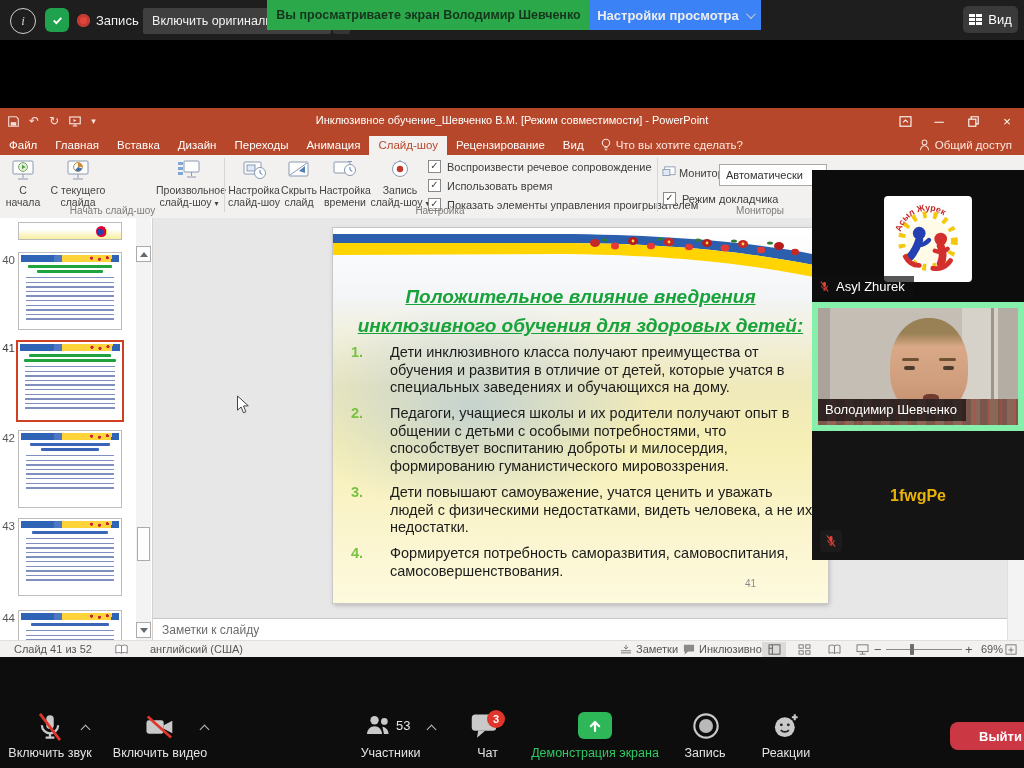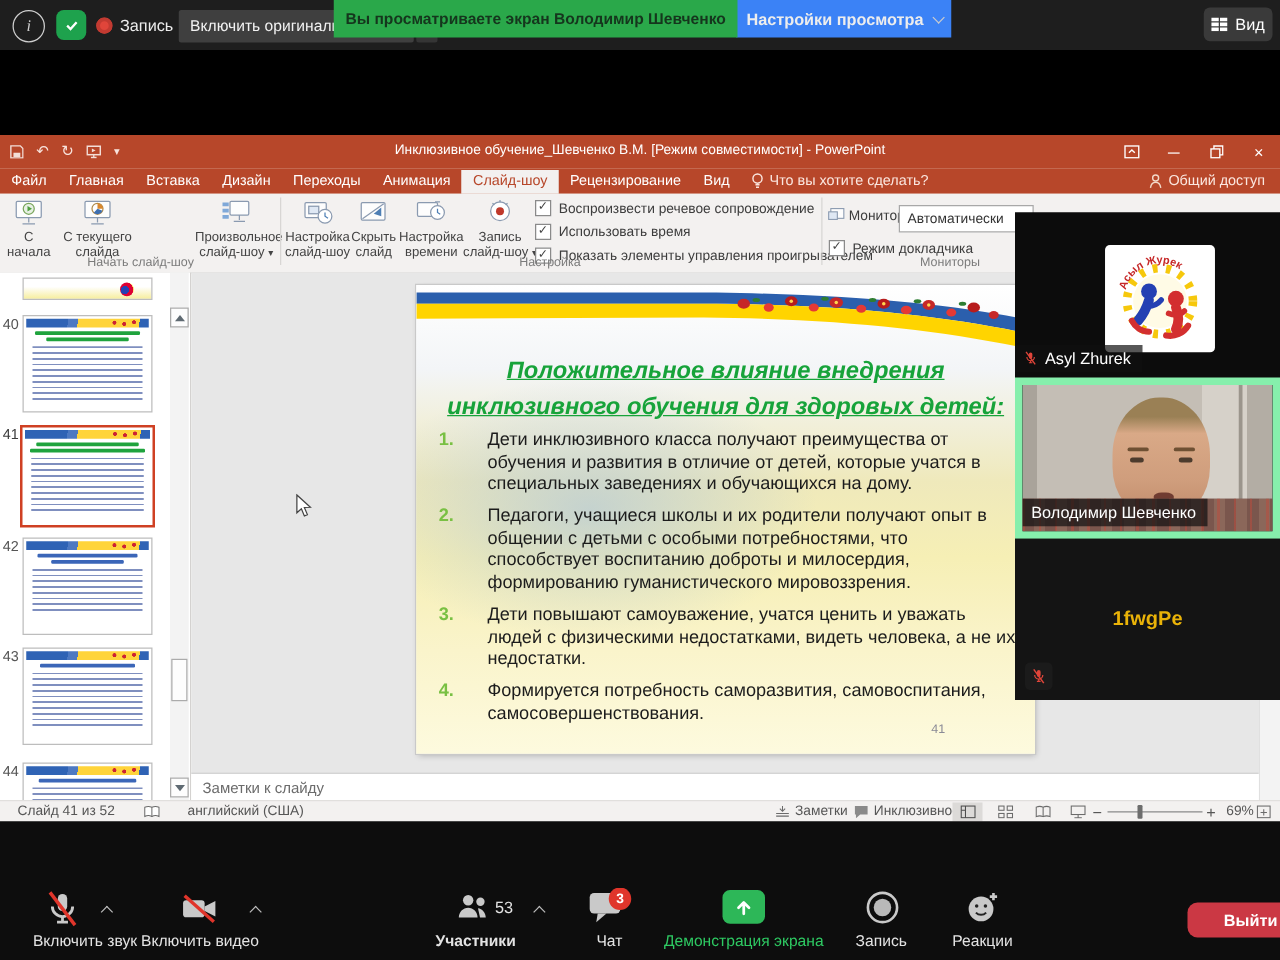--- a/index.html
+++ b/index.html
@@ -536,39 +536,39 @@
 </div>
 
 <div class="botbar">
   <svg class="bico" style="left:35px;" width="30" height="30" viewBox="0 0 24 24">
       <rect x="9" y="2.5" width="6" height="11" rx="3" fill="#c9c9c9"></rect>
       <path d="M5.5 10.5a6.5 6.5 0 0 0 13 0" stroke="#c9c9c9" stroke-width="1.8" fill="none"></path>
       <path d="M12 17v3.5M8.5 20.5h7" stroke="#c9c9c9" stroke-width="1.8"></path>
       <path d="M4 1.5l16 21" stroke="#e0352b" stroke-width="2.2"></path>
     </svg>
   <span class="chev up abs" style="left:82px;top:726px;position:fixed;"></span>
-  <div class="blabel" style="left:0;width:100px;margin-left:18px;">Включить звук</div>
+  <div class="blabel" style="left:0;width:100px;">Включить звук</div>
 
   <svg class="bico" style="left:144px;" width="32" height="30" viewBox="0 0 26 24">
       <rect x="2" y="6.5" width="14" height="11" rx="2" fill="#c9c9c9"></rect>
       <path d="M16 10.5l7-3.5v10l-7-3.5z" fill="#c9c9c9"></path>
       <path d="M3 3.5l19 17" stroke="#e0352b" stroke-width="2.2"></path>
     </svg>
   <span class="chev up abs" style="left:201px;top:726px;position:fixed;"></span>
   <div class="blabel" style="left:100px;width:120px;">Включить видео</div>
 
   <svg class="bico" style="left:363px;" width="30" height="28" viewBox="0 0 26 24">
       <circle cx="10" cy="7" r="3.6" fill="#c9c9c9"></circle>
       <path d="M3.5 19c0-3.8 3-6.8 6.5-6.8s6.5 3 6.5 6.8z" fill="#c9c9c9"></path>
       <circle cx="18.5" cy="8" r="2.9" fill="#c9c9c9"></circle>
       <path d="M16.8 12.6c2.9.3 5.2 2.9 5.4 6.4h-4" fill="#c9c9c9"></path>
     </svg>
   <div class="abs" style="left:396px;top:718px;color:#e3e3e3;font-size:13px;position:fixed;">53</div>
   <span class="chev up abs" style="left:428px;top:726px;position:fixed;"></span>
-  <div class="blabel" style="left:328px;width:105px;font-weight:bold;">Участники</div>
+  <div class="blabel" style="left:338px;width:105px;">Участники</div>
 
   <svg class="bico" style="left:470px;" width="28" height="27" viewBox="0 0 24 23">
       <rect x="1.5" y="2" width="21" height="14" rx="3" fill="#c9c9c9"></rect>
       <path d="M7 16l-1 6 7-6z" fill="#c9c9c9"></path>
     </svg>
   <div class="badge" style="left:487px;top:710px;position:fixed;">3</div>
   <div class="blabel" style="left:455px;width:65px;">Чат</div>
 
   <div class="sharesq">
     <svg width="16" height="16" viewBox="0 0 16 16">

